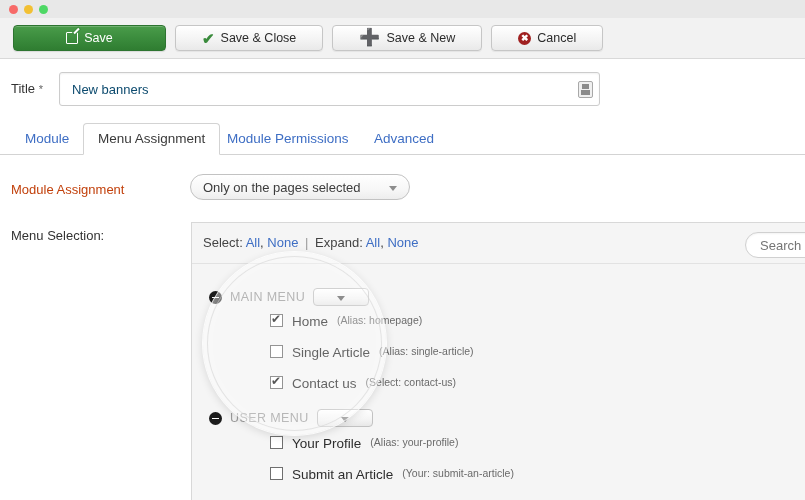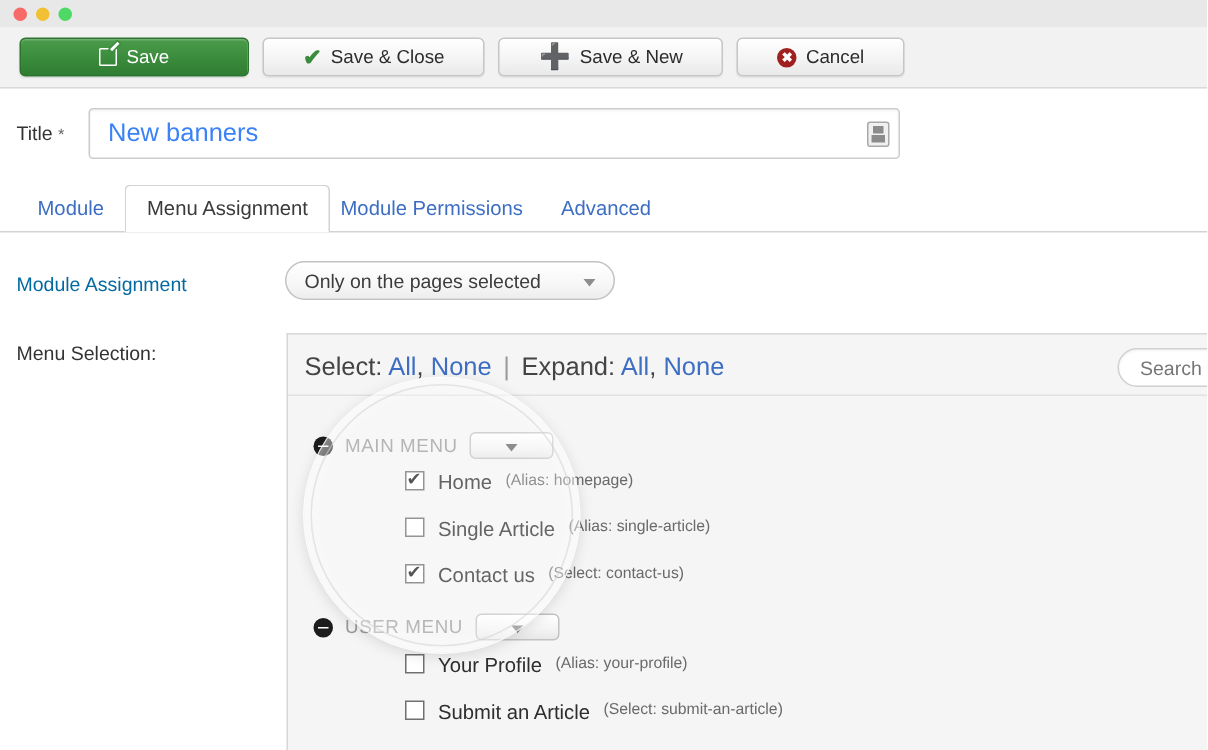--- a/index.html
+++ b/index.html
@@ -136,22 +136,22 @@
     border-radius: 3px;
     box-shadow: inset 0 1px 2px rgba(0,0,0,0.06);
   }
   .title-input {
     position: absolute;
     left: 10px; top: 0;
     width: 500px; height: 32px;
     border: 0; outline: 0;
     background: transparent;
     font-family: "Liberation Sans", sans-serif;
-    font-size: 17px;
-    color: #3b82f6;
+    font-size: 13px;
+    color: #0c4a6e;
   }
   .title-badge {
     position: absolute;
     right: 6px; top: 8px;
     width: 15px; height: 17px;
     border: 1px solid #a8a8a8;
     border-radius: 2px;
     background: #f0f0f0;
   }
   .title-badge::before {
@@ -194,21 +194,21 @@
     border-bottom: 1px solid #ffffff;
     border-radius: 4px 4px 0 0;
     line-height: 30px;
   }
 
   
   .assign-label {
     position: absolute;
     left: 11px; top: 182px;
     font-size: 13px;
-    color: #0369a1;
+    color: #c2410c;
   }
   .assign-select {
     position: absolute;
     left: 190px; top: 174px;
     width: 220px; height: 26px;
     border: 1px solid #c2c2c2;
     border-radius: 13px;
     background: linear-gradient(to bottom, #ffffff 0%, #f7f7f7 60%, #ededed 100%);
     box-shadow: inset 0 1px 0 #ffffff;
     cursor: pointer;
@@ -244,21 +244,21 @@
     background: #f5f5f5;
     border: 1px solid #d8d8d8;
     border-right: 0;
     border-bottom: 0;
     overflow: hidden;
   }
 
   .select-bar {
     position: absolute;
     left: 11px; top: 12px;
-    font-size: 17px;
+    font-size: 13px;
     color: #444444;
     white-space: nowrap;
   }
   .select-bar a { color: #3e6ec4; text-decoration: none; cursor: pointer; }
   .select-bar .sep { color: #9a9a9a; margin: 0 3px; }
 
   .search-wrap {
     position: absolute;
     left: 553px; top: 9px;
     width: 100px; height: 26px;
@@ -494,21 +494,21 @@
 
       <div class="item-row" style="top:172px;">
         <span class="cbox"></span>
         <span class="item-name">Your Profile</span>
         <span class="item-alias">(Alias: your-profile)</span>
       </div>
 
       <div class="item-row" style="top:203px;">
         <span class="cbox"></span>
         <span class="item-name">Submit an Article</span>
-        <span class="item-alias">(Select: submit-an-article)</span>
+        <span class="item-alias">(Your: submit-an-article)</span>
       </div>
 
       <div class="item-row" style="top:234px;">
         
         
         
       </div>
 
     </div>
   </div>

